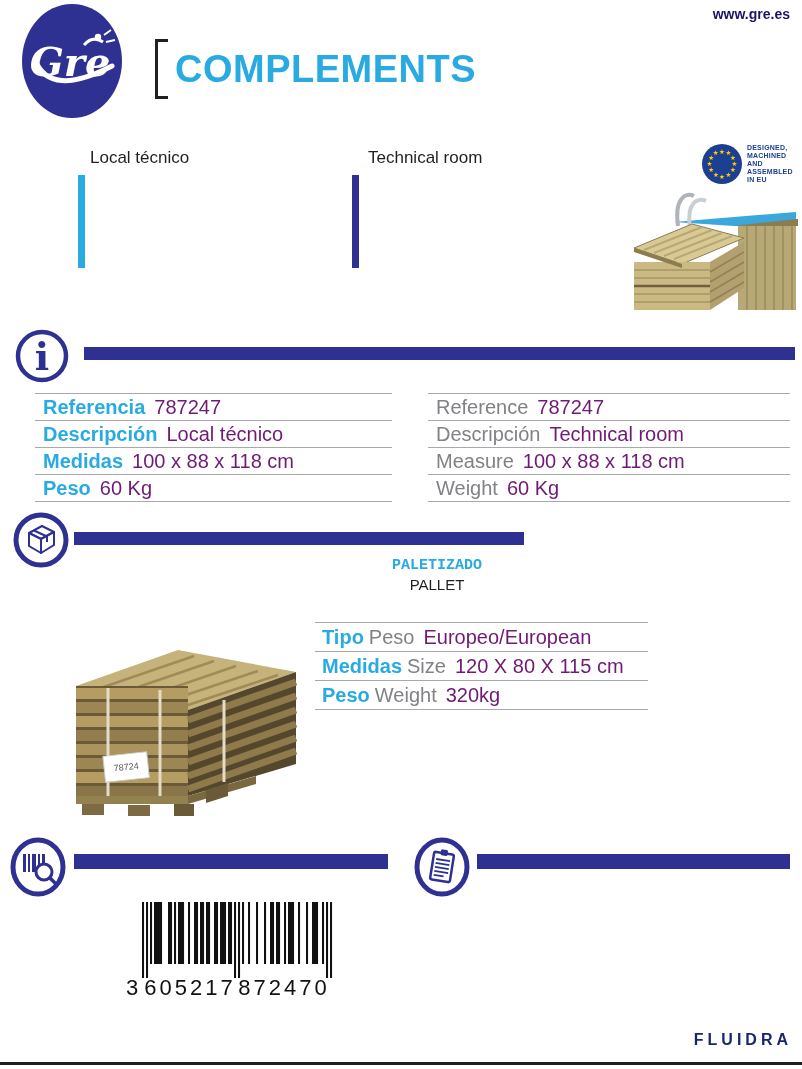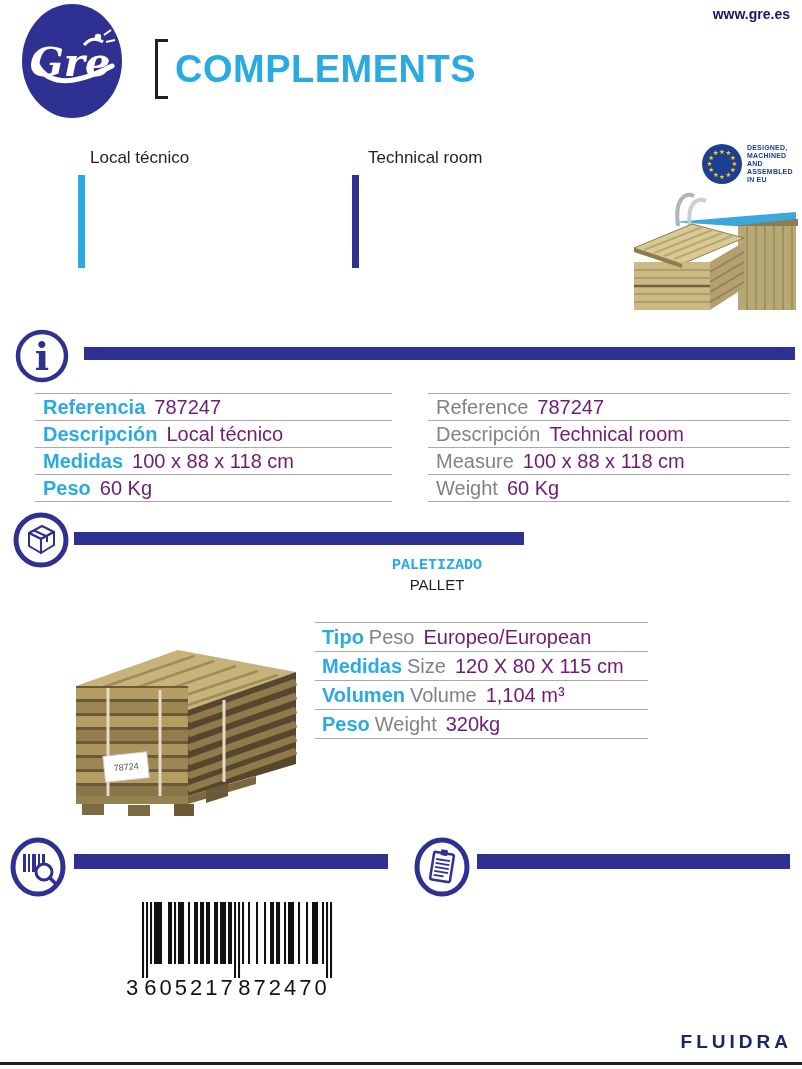--- a/index.html
+++ b/index.html
@@ -57,21 +57,21 @@
   
   .pallet-heads { left:312px; top:556px; width:250px; text-align:center; font-size:15px; line-height:19px; }
   .pallet-title-es { color:#29ABE2; font-weight:bold;font-family:Liberation Mono, monospace; }
   .pallet-title-en { color:#231F20; }
 
   .product-photo { left:628px; top:180px; }
   .pallet-photo { left:56px; top:614px; }
   .barcode-wrap { left:124px; top:900px; }
 
   
-  .fluidra { right:10px; top:1031px; font-size:19px; font-weight:bold; color:#18266B; letter-spacing:4px; }
+  .fluidra { right:10px; top:1031px; font-size:16px; font-weight:bold; color:#18266B; letter-spacing:4px; }
   .bottom-line { left:0; top:1062px; width:802px; height:2.5px; background:#1f1f1f; }
 </style>
 </head>
 <body>
 
 <div class="page">
 
   <a class="abs site-link" href="#">www.gre.es</a>
 
   <div class="abs" id="logo">
@@ -256,25 +256,20 @@
   <div class="abs spec-table" id="pallet-table">
     <div class="row">
       <span class="lbl-cyan">Tipo</span>
       <span class="lbl-gray lbl2">Peso</span>
       <span class="val">Europeo/European</span>
     </div>
     <div class="row">
       <span class="lbl-cyan">Medidas</span>
       <span class="lbl-gray lbl2">Size</span>
       <span class="val">120 X 80 X 115 cm</span>
-    </div>
-    <div class="row">
-      <span class="lbl-cyan">Volumen</span>
-      <span class="lbl-gray lbl2">Volume</span>
-      <span class="val">1,104 m³</span>
     </div>
     <div class="row">
       <span class="lbl-cyan">Peso</span>
       <span class="lbl-gray lbl2">Weight</span>
       <span class="val">320kg</span>
     </div>
   </div>
 
   <div class="abs" id="icon-bc">
     <svg width="60" height="62" viewBox="0 0 60 62">

